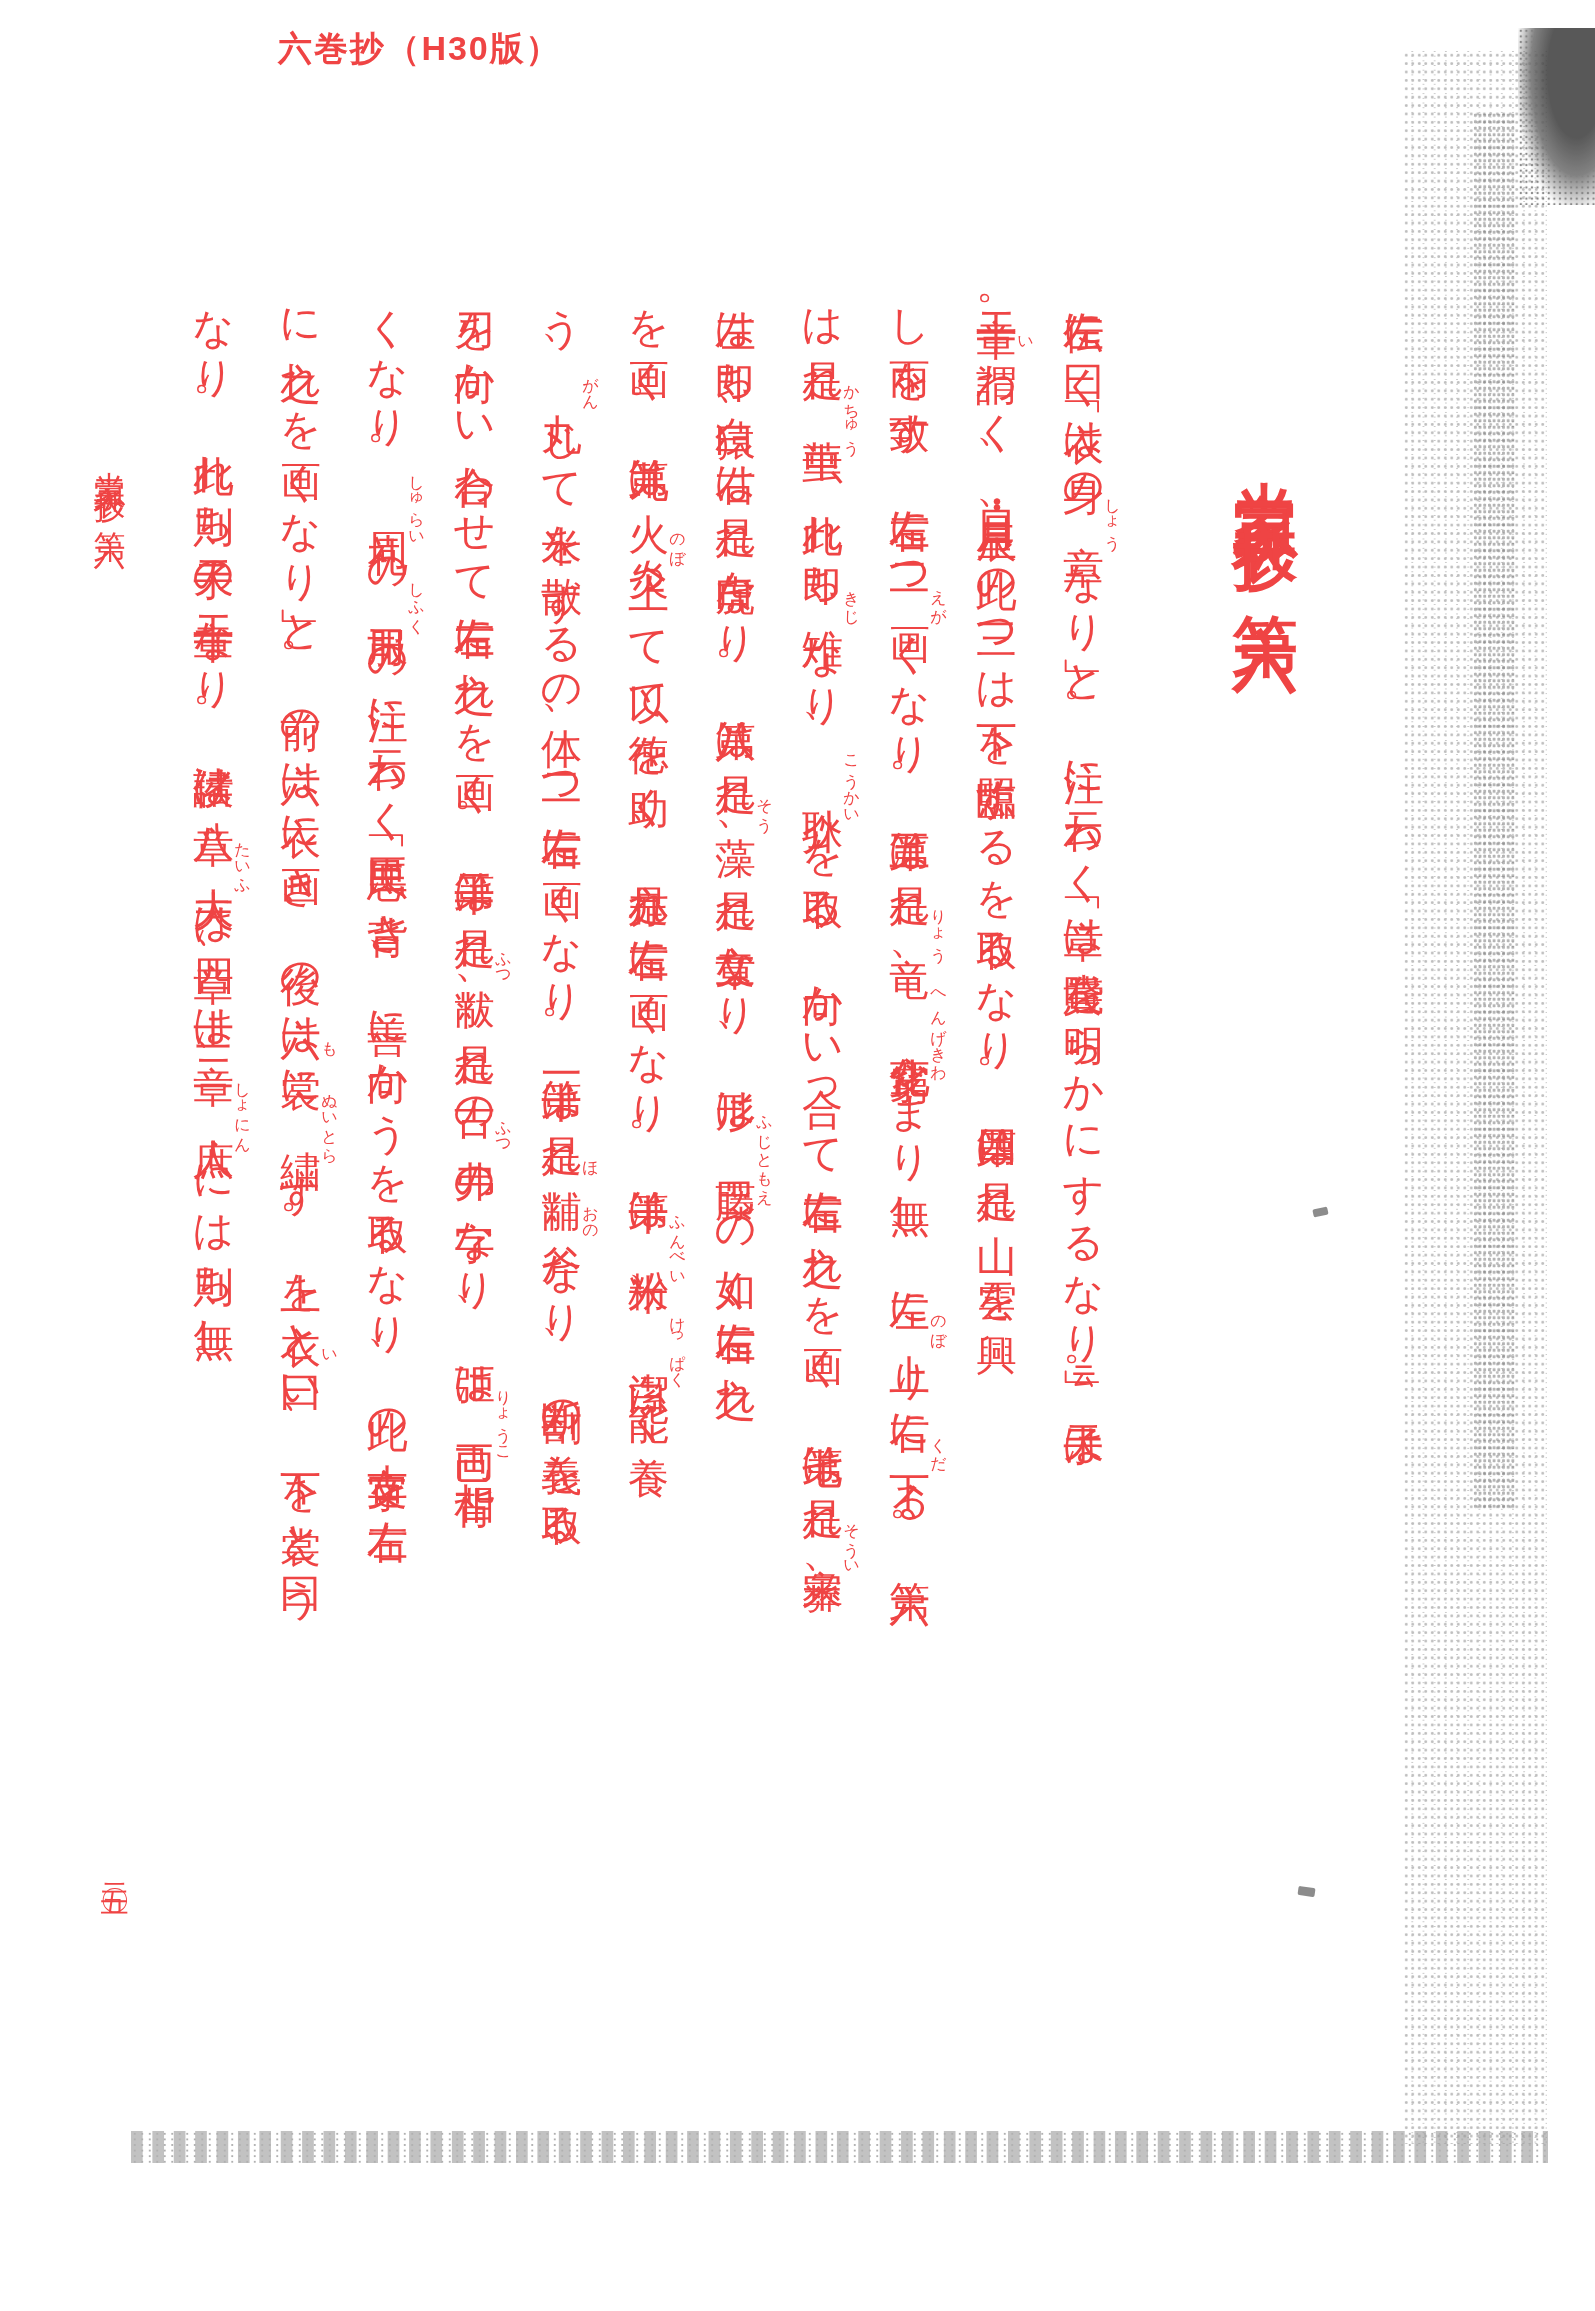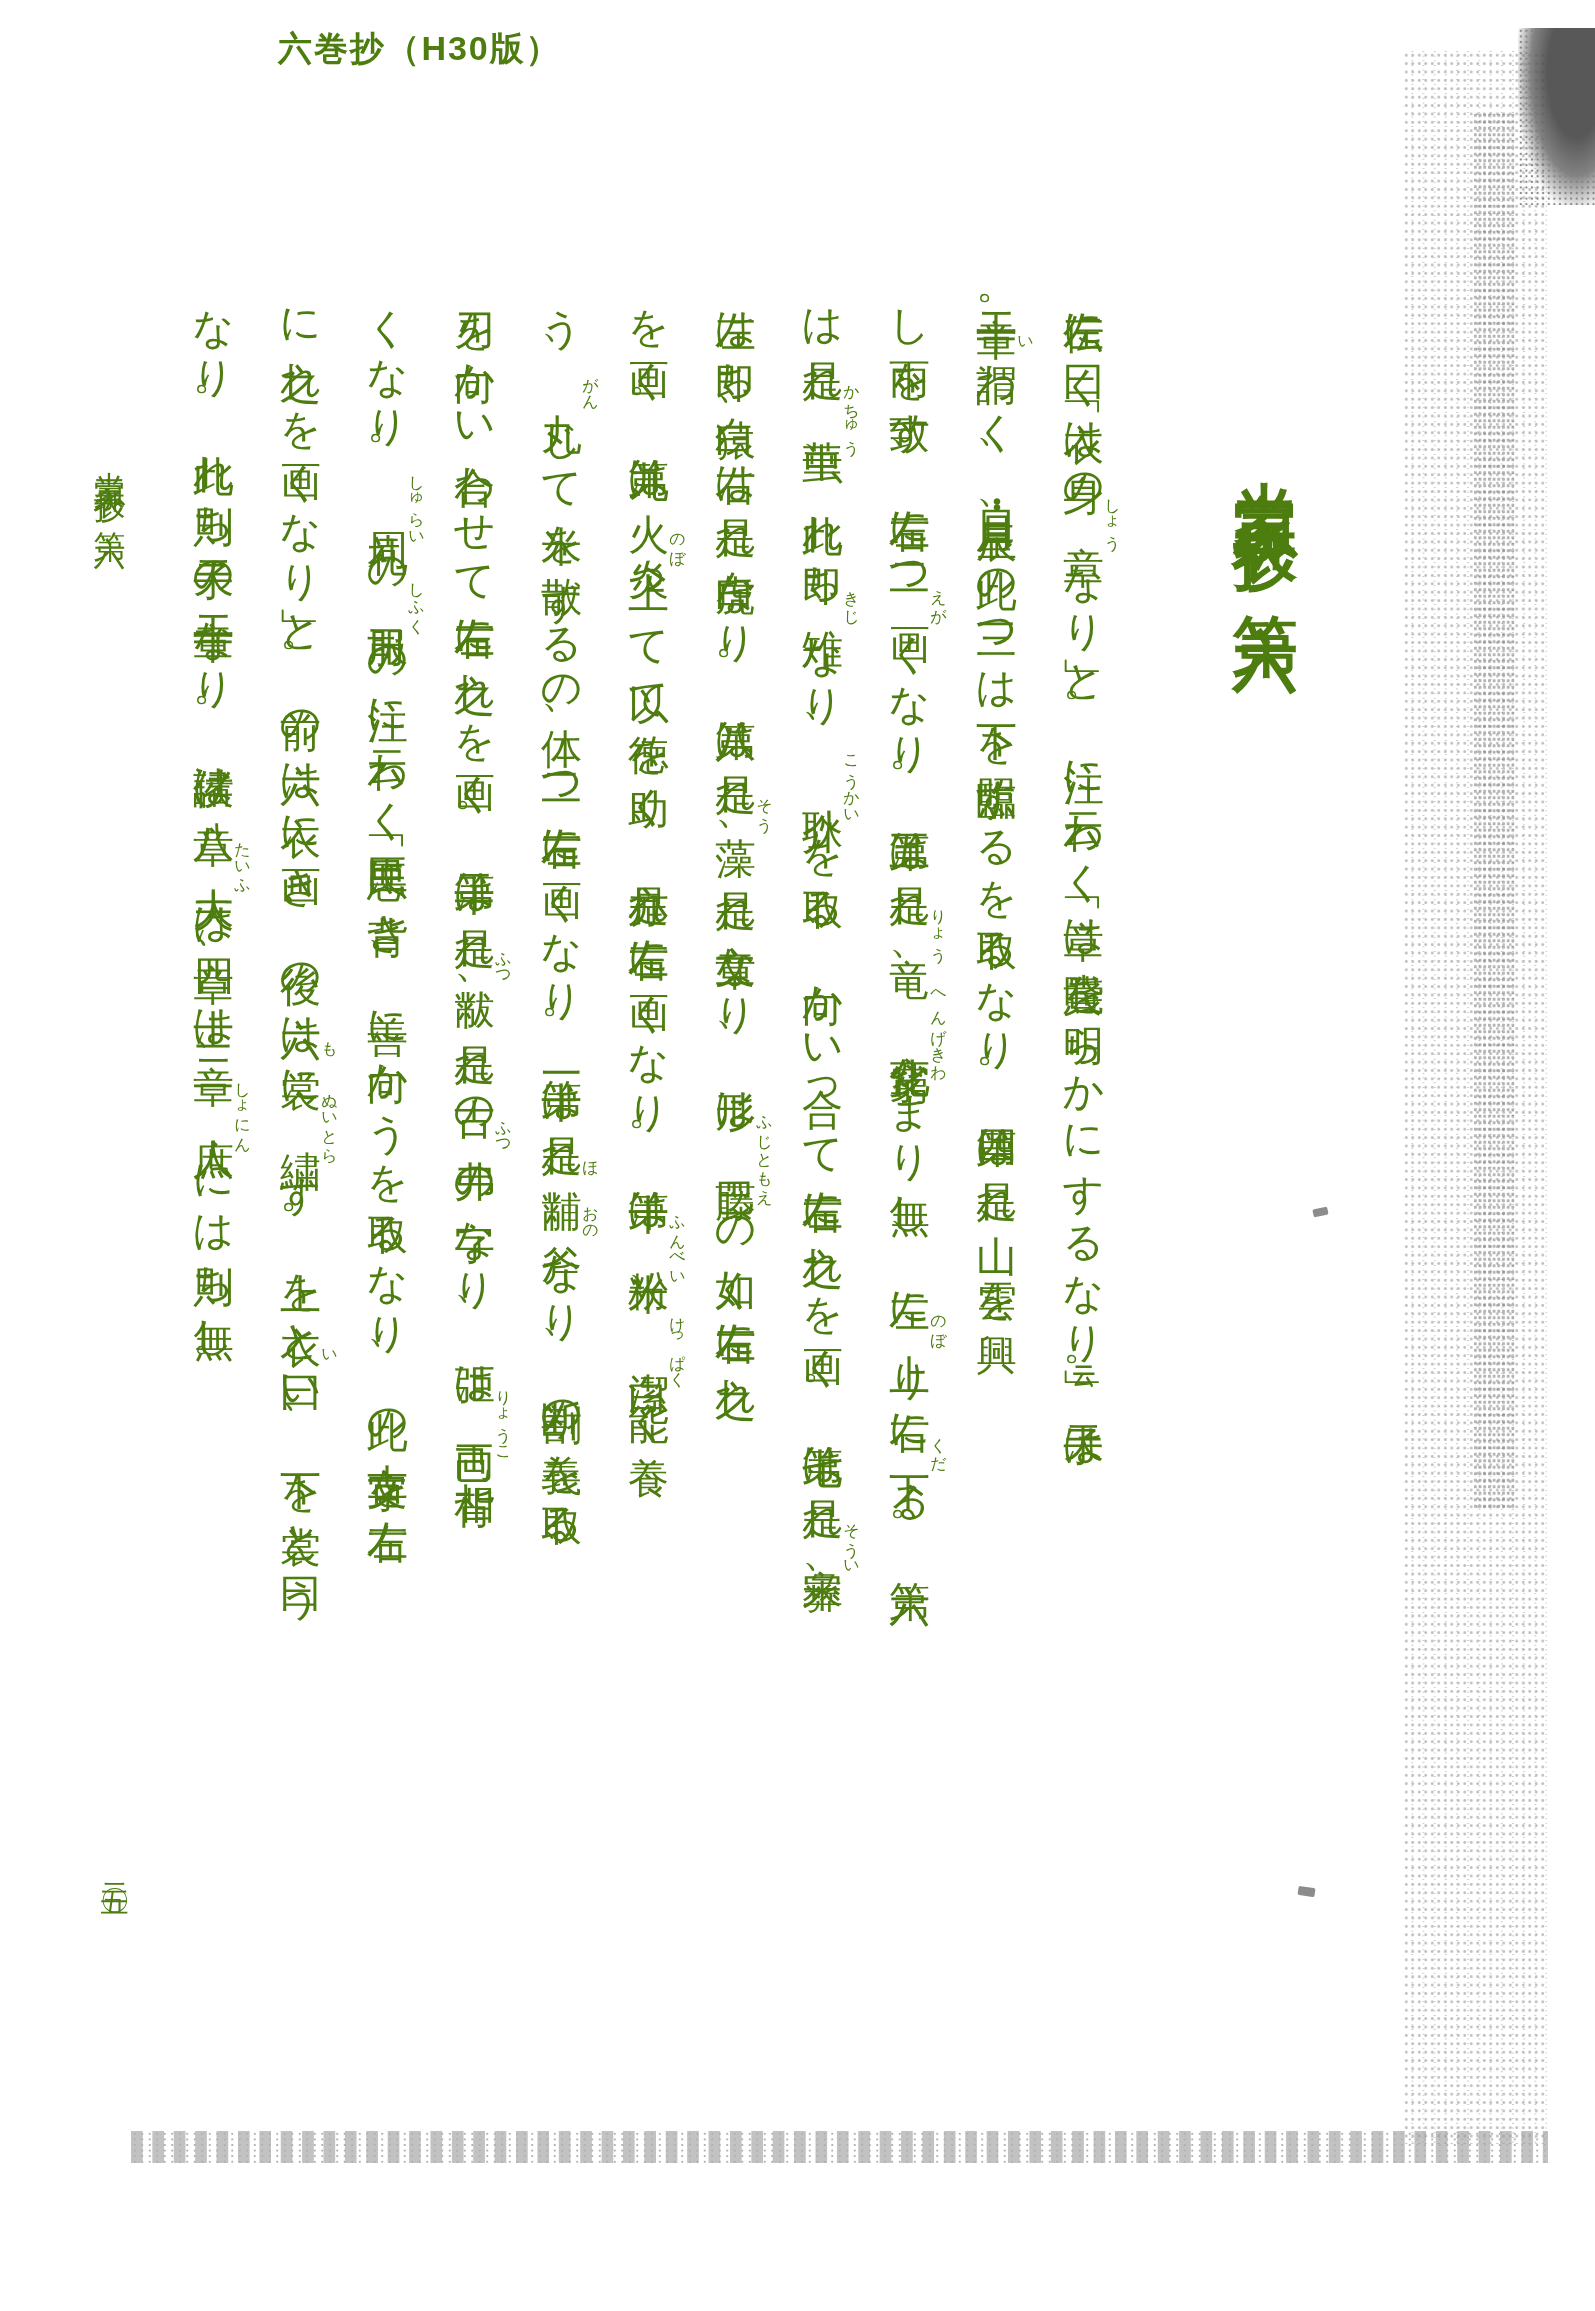--- a/index.html
+++ b/index.html
@@ -3,21 +3,21 @@
 <meta charset="utf-8">
 <style>
   html, body { margin: 0; padding: 0; background: #e8e8e8; }
   .page {
     position: relative;
     width: 1596px;
     height: 2312px;
     background: #ffffff;
     overflow: hidden;
     font-family: "Liberation Serif", "DejaVu Serif", serif;
-    color: #4d7c0f;
+    color: #ef4444;
   }
   
   .header-label {
     position: absolute;
     top: 26px;
     left: 278px;
     font-size: 34px;
     letter-spacing: 1.9px;
     font-weight: bold;
     font-family: "Liberation Sans", "DejaVu Sans", sans-serif;

